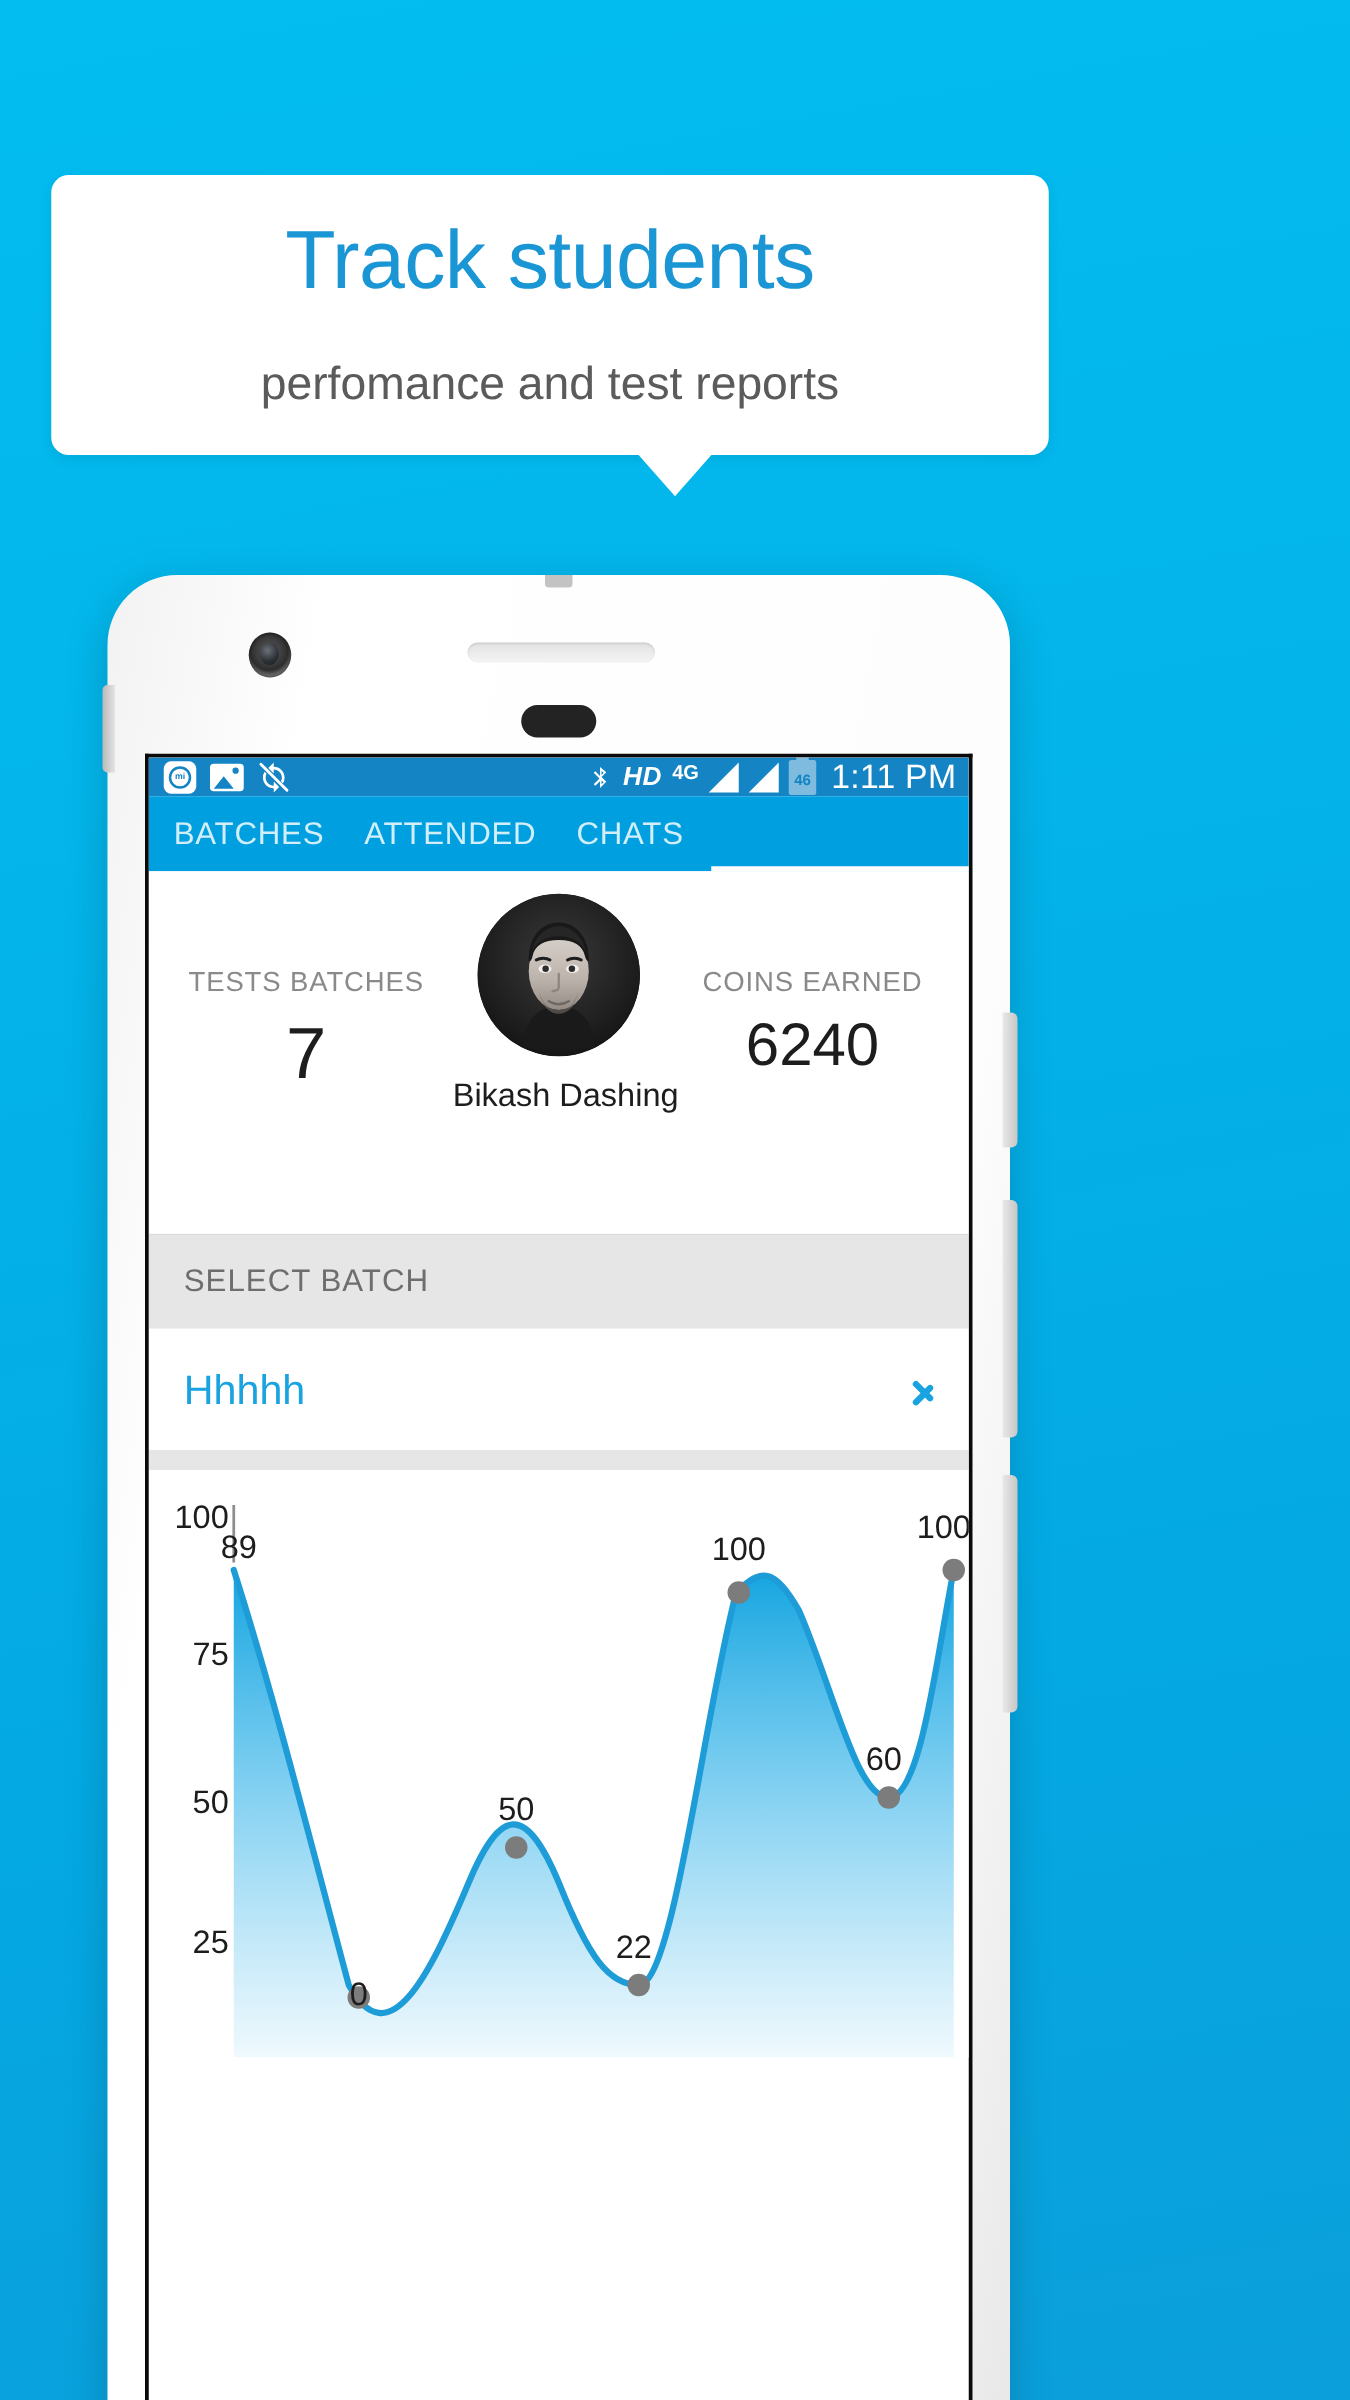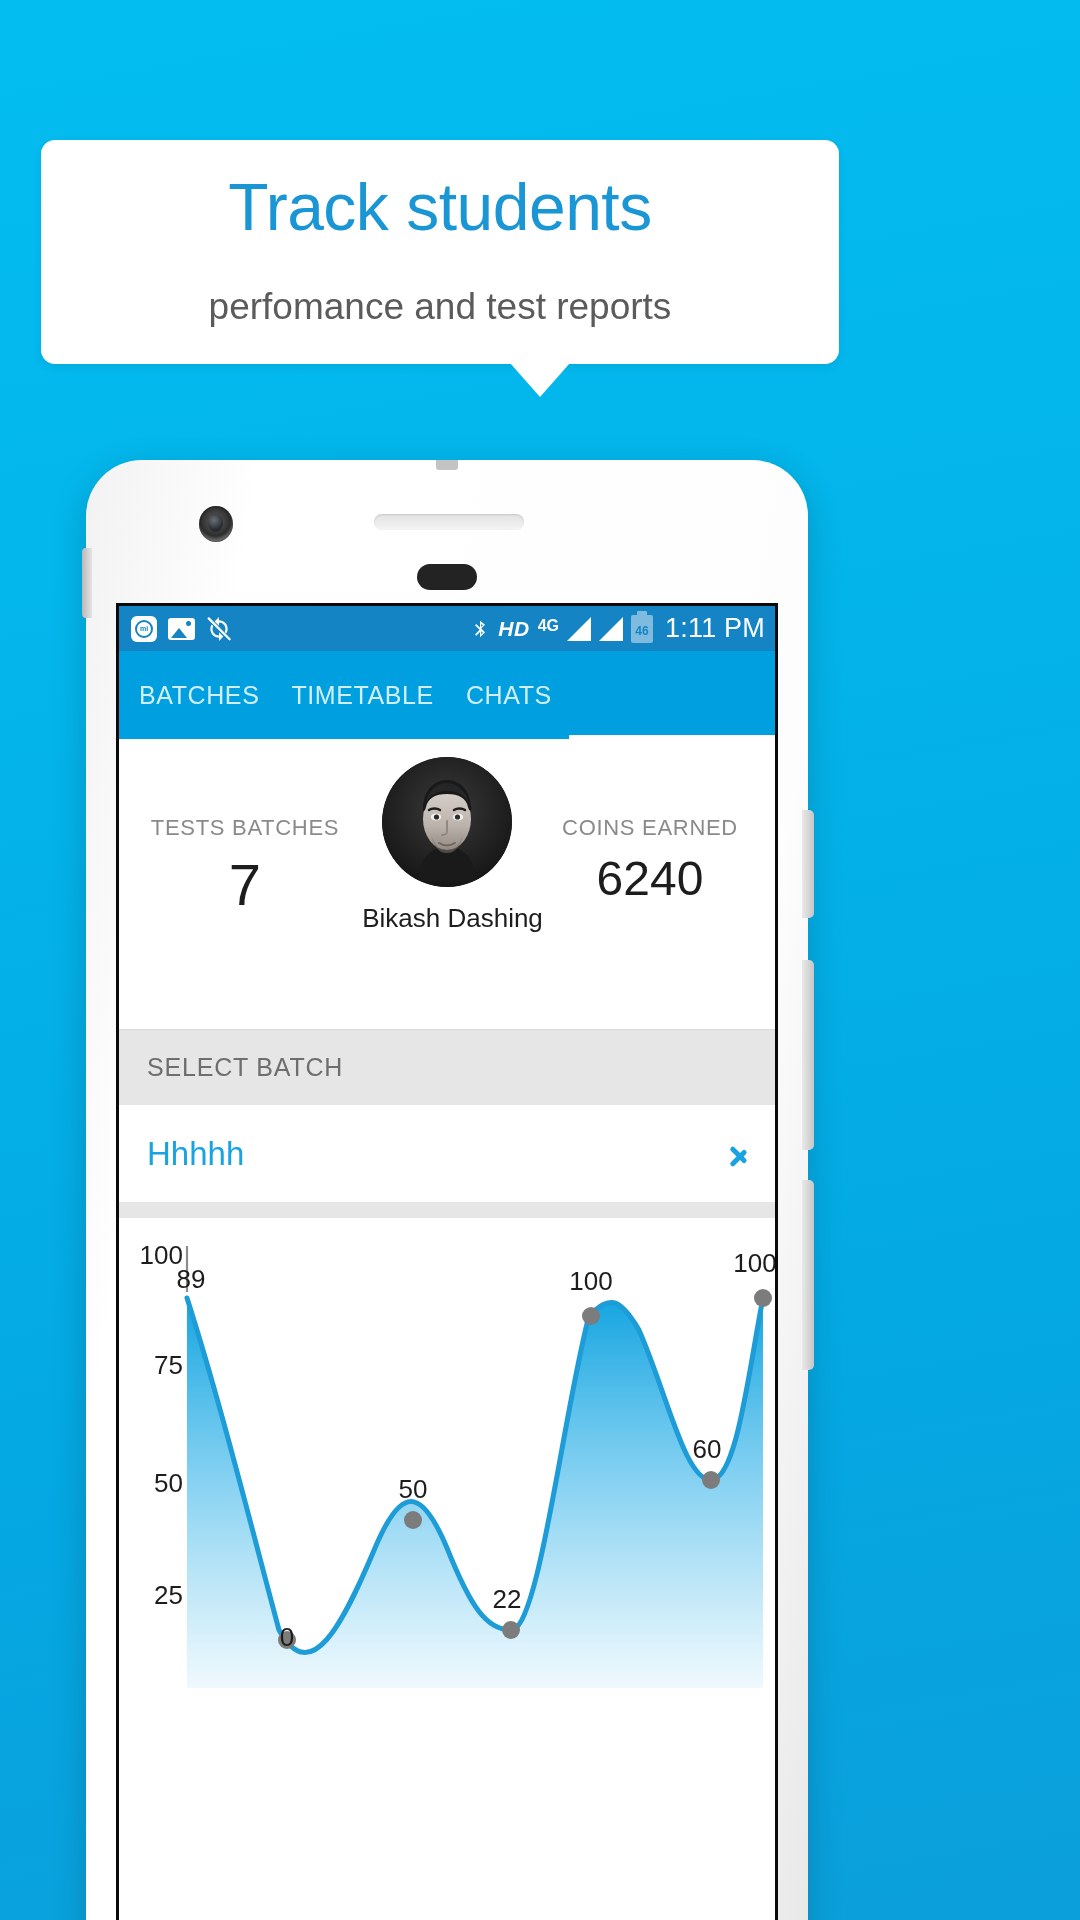--- a/index.html
+++ b/index.html
@@ -130,21 +130,21 @@
     left:30px; top:143px;
     width:662px; height:1337px;
     background:#ffffff;
     border:3px solid #0a0a0a;
     border-bottom:none;
     overflow:hidden;
   }
 
   
   .statusbar {
-    height:45px;
+    height:31px;
     background:#1484c4;
     display:flex; align-items:center;
     padding:0 10px 0 12px;
     color:#ffffff;
   }
   .sb-left { display:flex; align-items:center; gap:11px; }
   .sb-right { margin-left:auto; display:flex; align-items:center; gap:8px; }
   .ic-mi {
     width:26px;height:26px;border-radius:6px;background:#ffffff;
     display:flex;align-items:center;justify-content:center;
@@ -174,21 +174,21 @@
   .batt {
     width:22px;height:28px;background:rgba(255,255,255,0.45);border-radius:2px;position:relative;
     display:flex;align-items:flex-end;justify-content:center;
   }
   .batt::before{content:"";position:absolute;top:-4px;left:6px;width:10px;height:4px;background:rgba(255,255,255,0.45);border-radius:1px 1px 0 0;}
   .batt span{font-size:12px;font-weight:bold;color:#1484c4;line-height:1;padding-bottom:6px;}
   .sb-time { font-size:27px; font-weight:400; margin-left:4px; letter-spacing:0.2px;}
 
   
   .tabbar {
-    height:88px;
+    height:60px;
     background:#00a0e0;
     display:flex; align-items:center;
     position:relative;
   }
   .tab {
     flex:0 0 auto;
     color:rgba(255,255,255,0.82);
     font-size:25px;
     letter-spacing:0.6px;
     padding:0 16px;
@@ -306,21 +306,21 @@
         <div class="bars"></div>
         <div class="batt">
           <span>46</span>
         </div>
         <span class="sb-time">1:11 PM</span>
       </div>
     </div>
 
     <div class="tabbar">
       <div class="tab">BATCHES</div>
-      <div class="tab">TIMETABLE</div>
+      <div class="tab">ATTENDED</div>
       <div class="tab">CHATS</div>
       <div class="tab-indicator"></div>
     </div>
 
     <div class="profile">
       <div class="avatar">
         <svg width="130" height="130" viewBox="0 0 130 130">
           <defs>
             <clipPath id="avclip">
                 <circle cx="65" cy="65" r="65"></circle>

